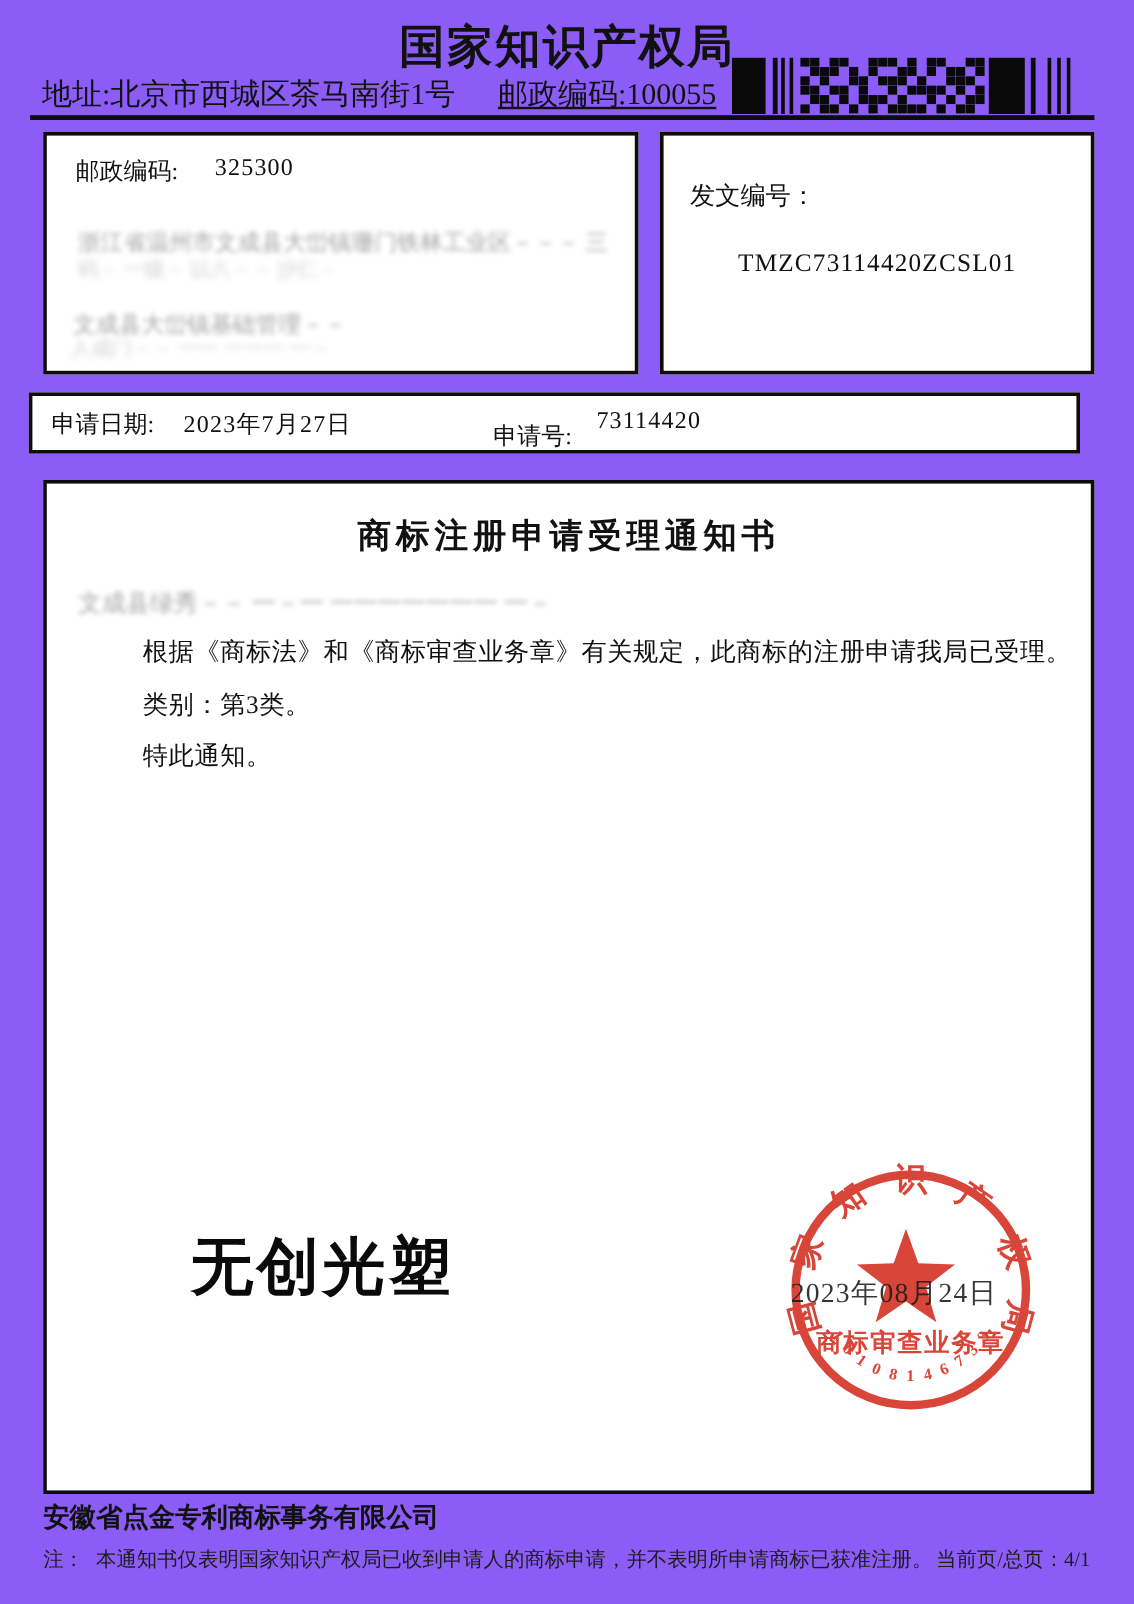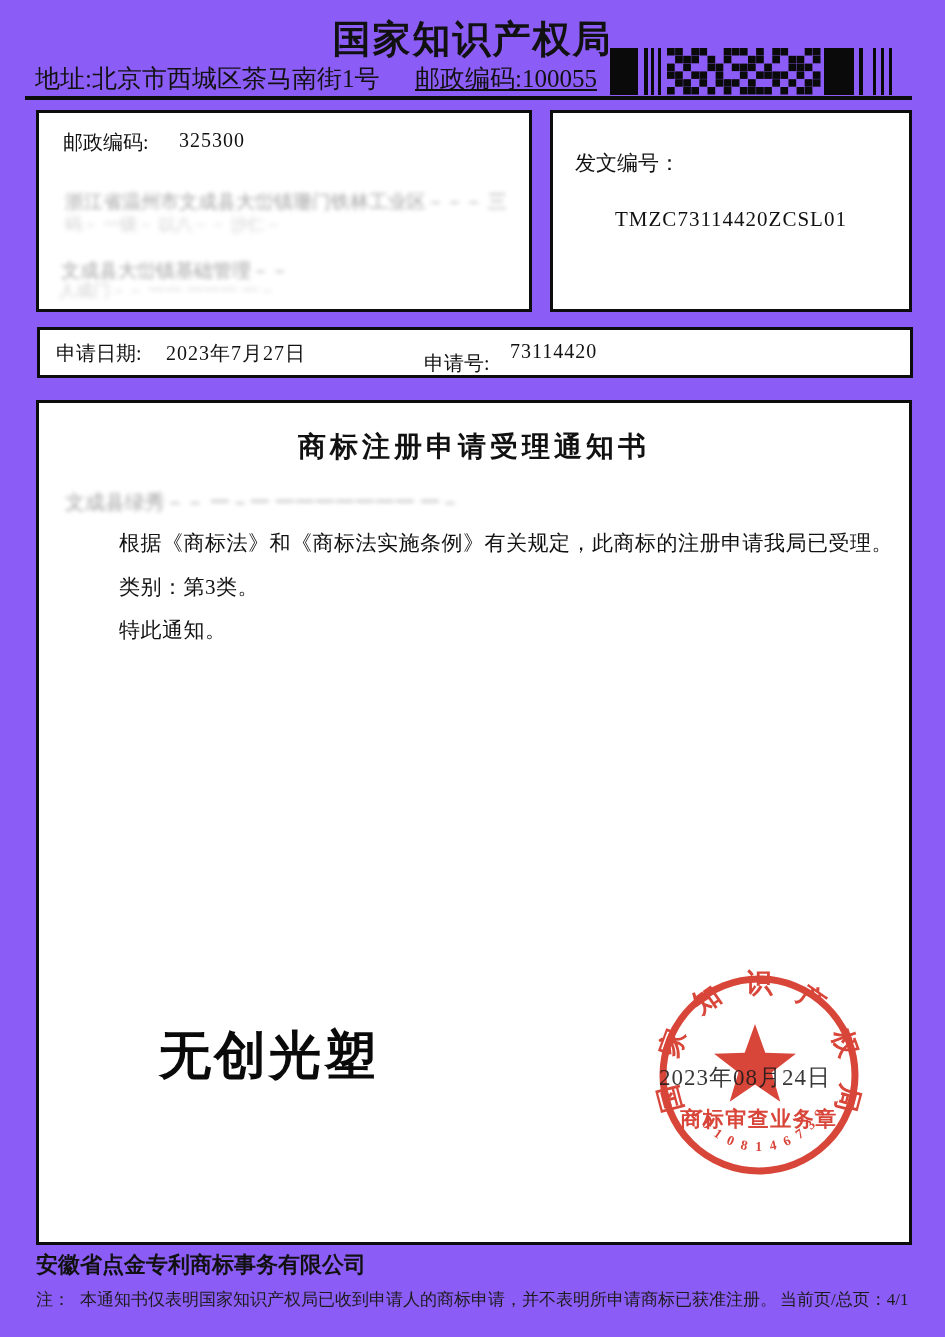--- a/index.html
+++ b/index.html
@@ -122,31 +122,31 @@
     <span class="abs blurB" style="left:26px;top:100px;">码－ 一级－ 以八－－ 沙仁－</span>
     <span class="abs blurA" style="left:22px;top:145px;">文成县大峃镇基础管理－－</span>
     <span class="abs blurB" style="left:20px;top:166px;">人成门－－ 一一 一一一 一－</span>
   </div>
 
   <div class="box" style="left:550px;top:110px;width:356px;height:196px;">
     <span class="abs lbl" style="left:22px;top:36px;font-size:21px;">发文编号：</span>
     <span class="abs val" style="left:0;width:100%;top:94px;text-align:center;font-size:21px;">TMZC73114420ZCSL01</span>
   </div>
 
-  <div class="box" style="left:37px;top:327px;width:870px;height:45px;">
+  <div class="box" style="left:24px;top:327px;width:870px;height:45px;">
     <span class="abs lbl" style="left:16px;top:10px;">申请日期:</span>
     <span class="abs val" style="left:126px;top:10px;text-align:right;">2023年7月27日</span>
     <span class="abs lbl" style="left:384px;top:10px;margin-top:10px;">申请号:</span>
     <span class="abs val" style="left:470px;top:10px;">73114420</span>
   </div>
 
   <div class="box" style="left:36px;top:400px;width:870px;height:839px;">
     <div class="abs notice-title" style="left:0;width:100%;top:25px;text-align:center;">商标注册申请受理通知书</div>
     <span class="abs blurA" style="left:26px;top:86px;font-size:20px;">文成县绿秀－－ 一－一 一一一一一一一 一－</span>
-    <div class="abs body-line" style="left:80px;top:126px;">根据《商标法》和《商标法实施条例》有关规定，此商标的注册申请我局已受理。</div>
+    <div class="abs body-line" style="left:80px;top:126px;">根据《商标法》和《商标审查业务章》有关规定，此商标的注册申请我局已受理。</div>
     <div class="abs body-line" style="left:80px;top:170px;">类别：第3类。</div>
     <div class="abs body-line" style="left:80px;top:213px;">特此通知。</div>
     <div class="abs tm" style="left:120px;top:618px;">无创光塑</div>
   </div>
 
   <svg class="abs" style="left:652px;top:968px;" width="214" height="214" viewBox="0 0 214 214">
     <defs>
       <path id="sealArc" d="M 28.1 132.6 A 83 83 0 1 1 185.9 132.6" fill="none"></path>
       <path id="sealNum" d="M 39.3 141.5 A 76 76 0 0 0 174.7 141.5" fill="none"></path>
     </defs>

